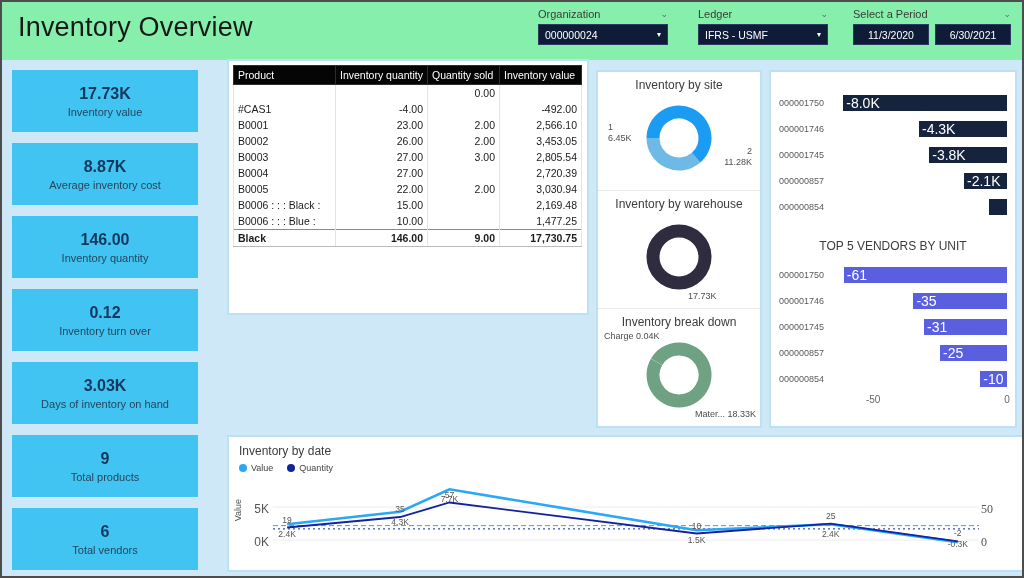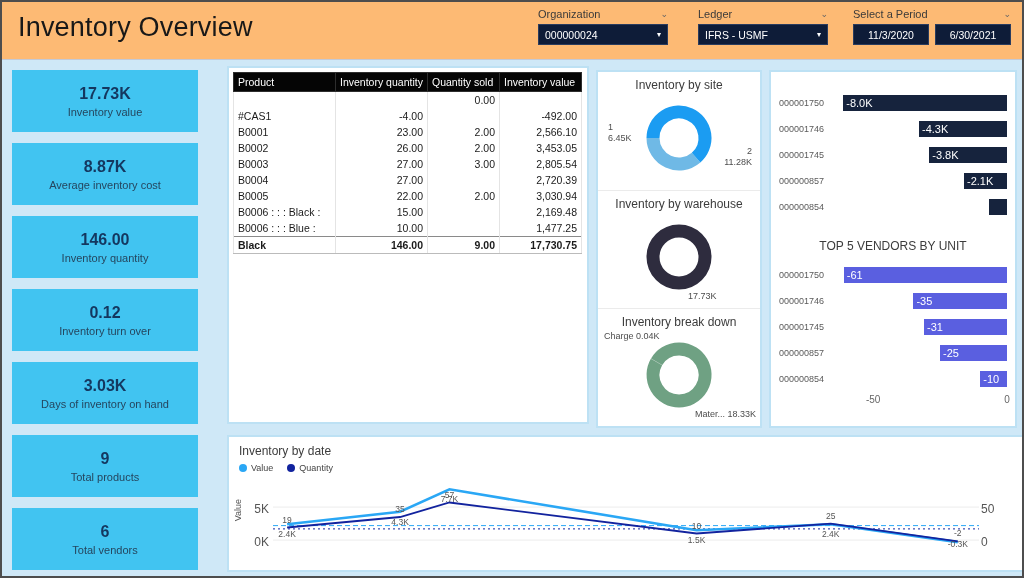--- a/index.html
+++ b/index.html
@@ -1,40 +1,40 @@
 <!DOCTYPE html>
 <html><head>
 <meta charset="utf-8">
 <style>
   * { margin:0; padding:0; box-sizing:border-box; }
   body { font-family:"Liberation Sans", sans-serif; background:#9a9a9a; }
   .frame { position:relative; width:1024px; height:578px; background:#cfe8f7; border:2px solid #4d4d4d; overflow:hidden; }
 
   
-  .hdr { position:absolute; left:0; top:0; right:0; height:58px; background:#fdba74; border-bottom:1px solid #c3c9d6; }
+  .hdr { position:absolute; left:0; top:0; right:0; height:58px; background:#86efac; border-bottom:1px solid #c3c9d6; }
   .hdr h1 { position:absolute; left:16px; top:10px; font-size:27px; font-weight:400; color:#181818; letter-spacing:.2px; }
   .filter { position:absolute; top:6px; }
   .filter-label { display:flex; justify-content:space-between; align-items:center; font-size:11px; color:#3a3a3a; }
   .filter-label .chev { font-size:9px; color:#666; }
   .sel { margin-top:4px; height:21px; background:#0e1c38; border:1px solid #2a3c5e; color:#fff; font-size:10.5px;
          display:flex; align-items:center; justify-content:space-between; padding:0 6px; cursor:pointer; }
   .sel .chev { font-size:8px; color:#fff; }
   .f-org { left:536px; width:130px; } .f-led { left:696px; width:130px; } .f-per { left:851px; width:158px; }
   .dates { display:flex; gap:6px; }
   .dates .sel { flex:1; justify-content:center; }
 
   
   .kpis { position:absolute; left:10px; top:68px; width:186px; display:flex; flex-direction:column; gap:11px; }
   .kpi-card { height:62px; background:#41c4f1; display:flex; flex-direction:column; align-items:center; justify-content:center; gap:3px; cursor:pointer; }
   .kpi-value { font-size:16px; font-weight:700; color:#14375f; }
   .kpi-label { font-size:11px; color:#25465f; }
 
   
   .panel { position:absolute; background:#fff; border:2px solid #bde1f4; }
-  .p-table { left:225px; top:64px; width:362px; height:358px; }
+  .p-table { left:225px; top:57px; width:362px; height:256px; }
   .p-donut { left:594px; top:68px; width:166px; height:358px; }
   .p-vend  { left:767px; top:68px; width:248px; height:358px; }
   .p-line  { left:225px; top:433px; width:855px; height:137px; }
 
   
   table { border-collapse:collapse; table-layout:fixed; margin:4px; font-size:10.5px; }
   col.c1{width:102px;} col.c2{width:92px;} col.c3{width:72px;} col.c4{width:82px;}
   th { background:#050505; color:#fff; font-weight:400; text-align:left; padding:3px 4px; border:1px solid #2e2e2e; white-space:nowrap; overflow:hidden; }
   td { padding:1px 4px; color:#1a1a1a; border-left:1px solid #e4e4e4; border-right:1px solid #e4e4e4; line-height:14px; white-space:nowrap; overflow:hidden; }
   td.num { text-align:right; }
@@ -49,36 +49,36 @@
   .donut-label { position:absolute; font-size:9px; color:#4d4d4d; line-height:1.2; }
 
   
   .bar-chart { padding-top:9px; }
   .bar-chart + .bar-chart { margin-top:10px; }
   .bars { margin-top:9px; }
   .bar-row { display:flex; align-items:center; height:26px; padding:0 8px; gap:6px; }
   .bar-cat { width:48px; font-size:9px; color:#5a5a5a; flex-shrink:0; }
   .bar-track { flex:1; position:relative; height:16px; }
   .bar { position:absolute; right:0; top:0; height:100%; cursor:pointer; }
-  .bar-val { position:absolute; left:3px; top:50%; transform:translateY(-50%); font-size:11px; color:#fff; white-space:nowrap; }
+  .bar-val { position:absolute; left:3px; top:50%; transform:translateY(-50%); font-size:14px; color:#fff; white-space:nowrap; }
   .vendor-axis { position:relative; height:14px; margin:2px 8px 0 62px; }
   .vendor-axis span { position:absolute; transform:translateX(-50%); font-size:10px; color:#666; }
 
   
   .p-line .chart-title { position:absolute; left:10px; top:7px; text-align:left; }
   .legend { position:absolute; left:10px; top:26px; display:flex; gap:14px; align-items:center; }
   .legend-item { display:inline-flex; align-items:center; gap:4px; font-size:9px; color:#444; cursor:pointer; }
   .legend-dot { width:8px; height:8px; border-radius:50%; display:inline-block; }
   .y-axis-label { position:absolute; font-size:9px; color:#555; writing-mode:vertical-rl; }
   .y-axis-label.left { left:4px; top:62px; transform:rotate(180deg); }
   .y-axis-label.right { right:5px; top:56px; }
   .ticks { position:absolute; top:45px; height:66px; width:24px; }
   .ticks span { position:absolute; font-size:12px; color:#555; }
   .ticks.left { left:16px; } .ticks.left span { right:0; }
-  .ticks.right { left:752px; width:22px; } .ticks.right span { left:0; }
+  .ticks.right { left:752px; width:22px;font-family:Liberation Serif, serif; } .ticks.right span { left:0; }
   .plot { position:absolute; left:44px; top:45px; width:706px; height:66px; }
   .x-labels { position:absolute; left:44px; top:113px; width:706px; height:14px; }
   .x-labels span { position:absolute; transform:translateX(-50%); font-size:9px; color:#555; white-space:nowrap; }
 </style>
 </head>
 <body>
 
 <div class="frame">
 
   <div class="hdr">

